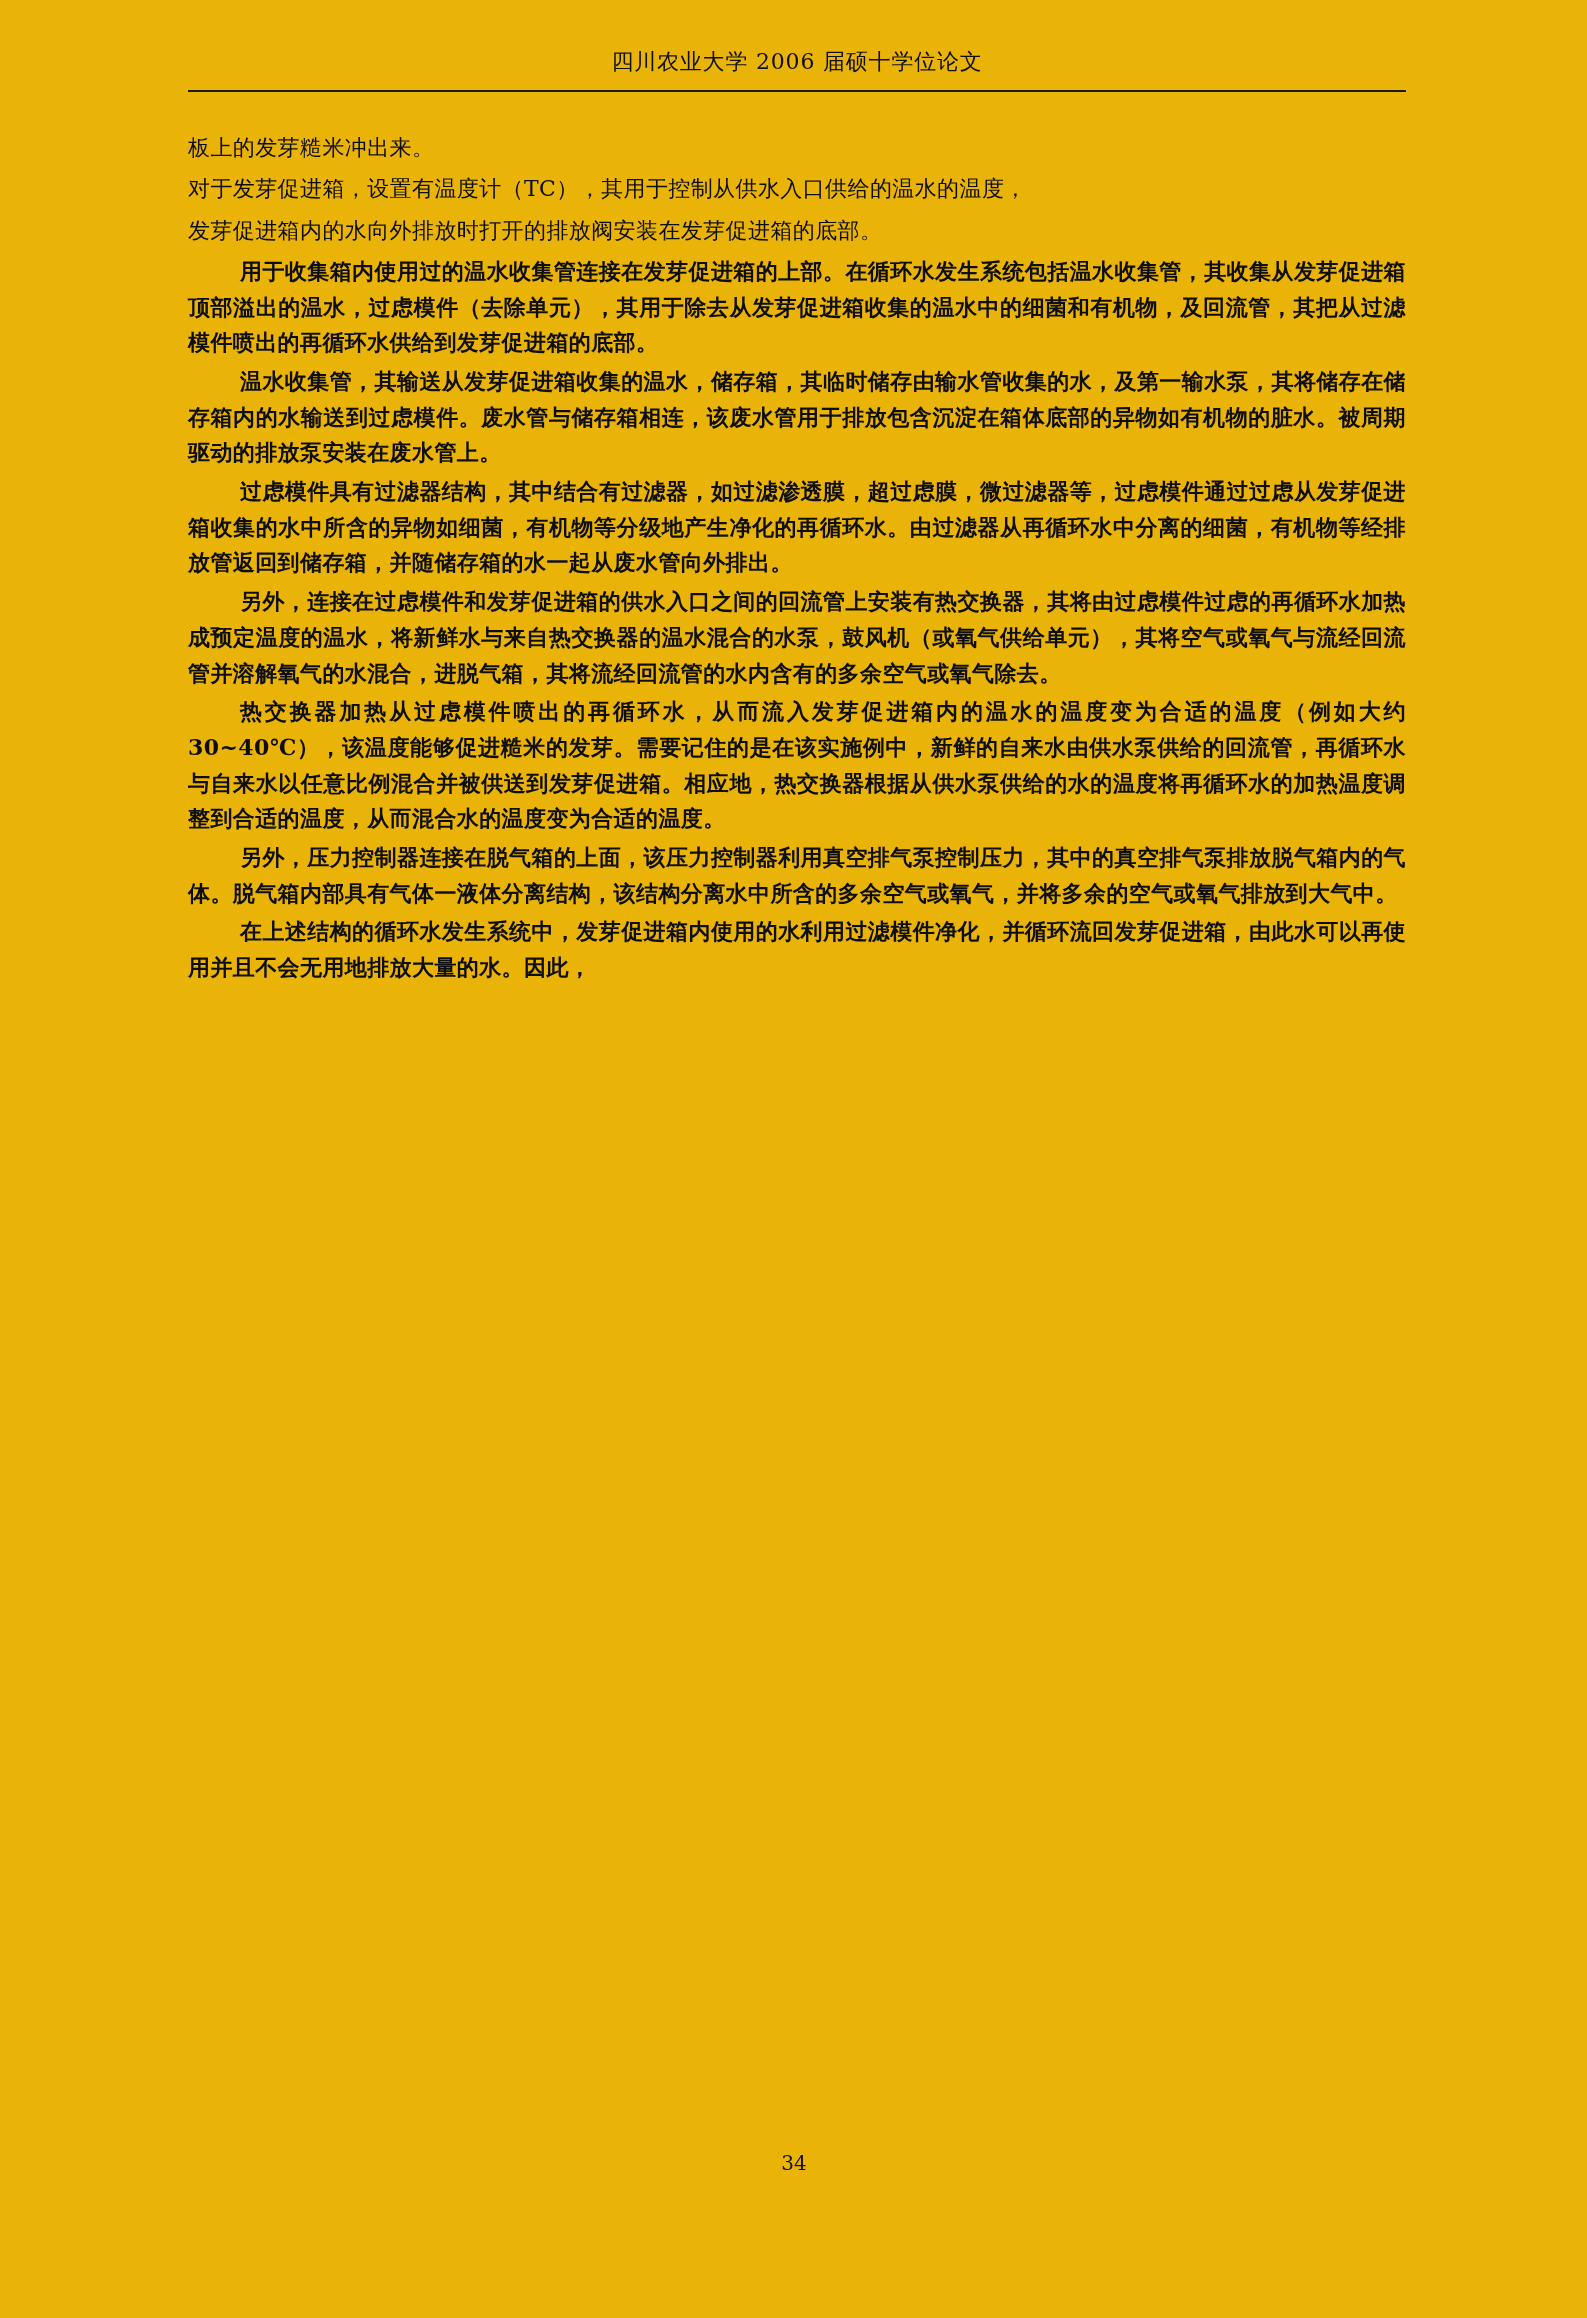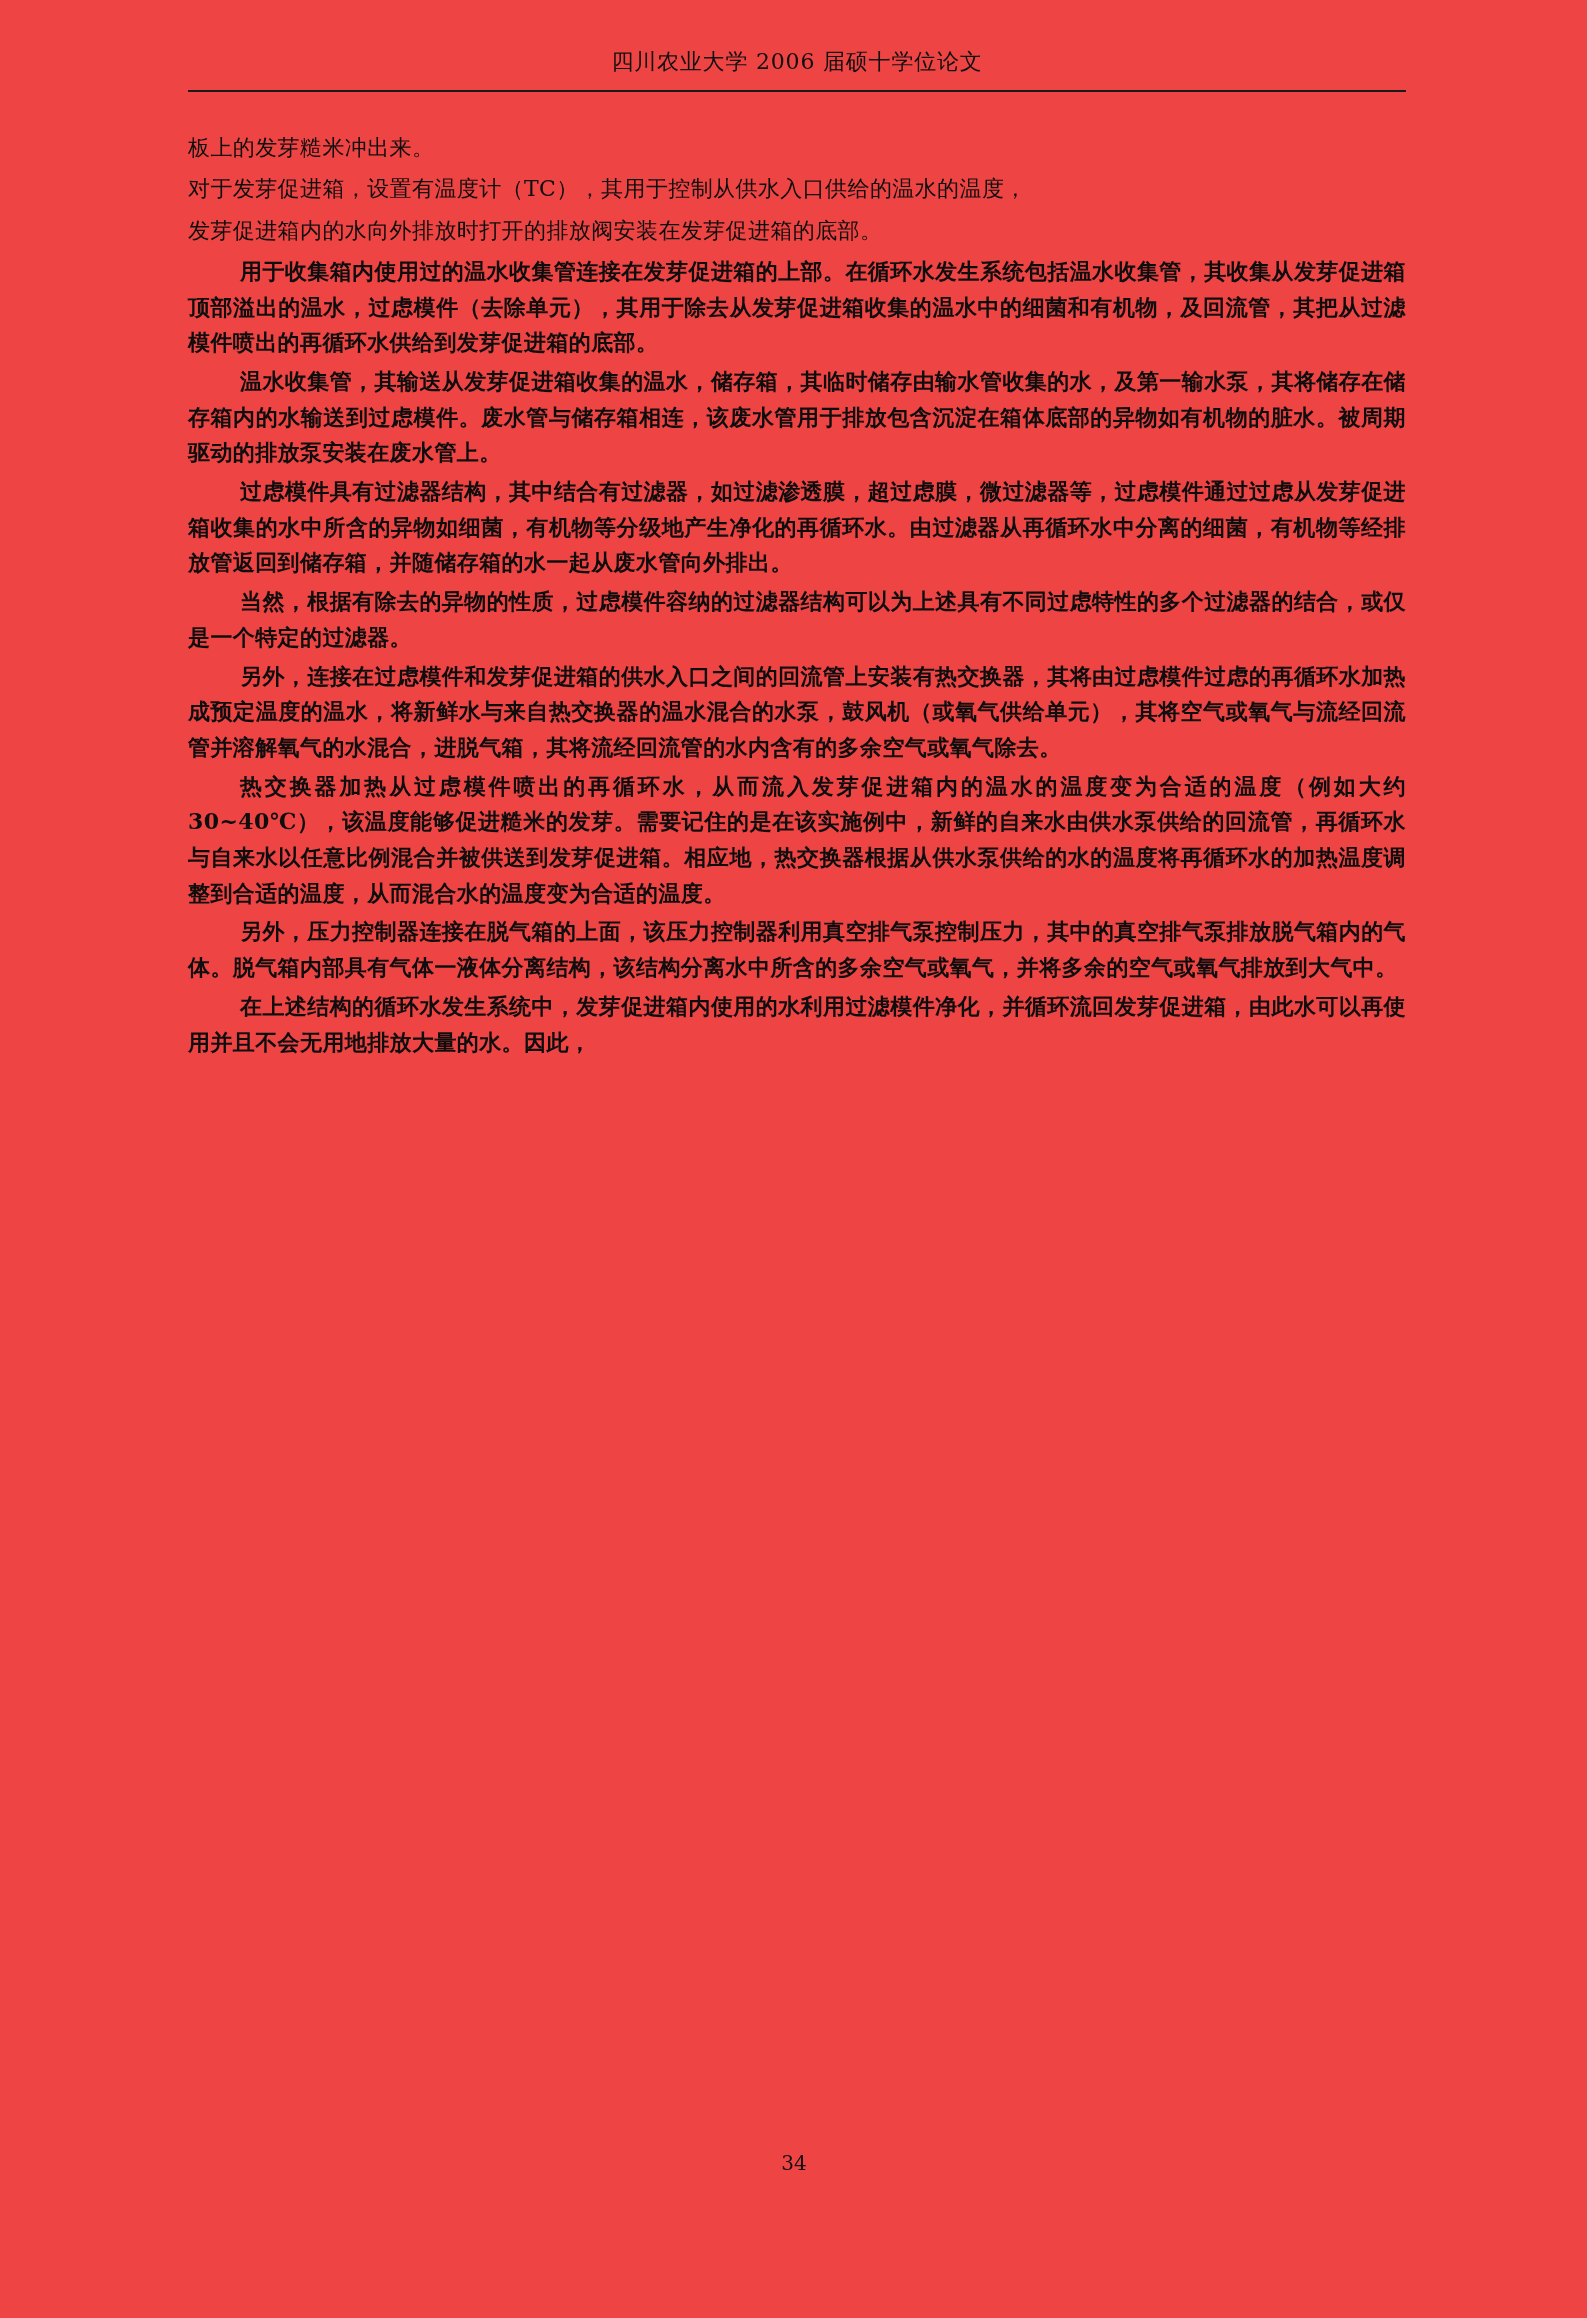--- a/index.html
+++ b/index.html
@@ -8,21 +8,21 @@
     background: #ffffff;
   }
   body {
     font-family: "DejaVu Serif", "Liberation Serif", serif;
     color: #111111;
   }
   .page {
     width: 1588px;
     height: 2319px;
     box-sizing: border-box;
-    background: #ef4444;
+    background: #eab308;
     position: relative;
     padding: 0;
     overflow: hidden;
   }
   .page-inner {
     position: absolute;
     left: 188px;
     top: 47px;
     width: 1218px;
   }
@@ -81,21 +81,20 @@
     <div class="header">四川农业大学 2006 届硕十学位论文</div>
     <div class="header-rule"></div>
 
     <div class="body-text">
       <p class="noindent">板上的发芽糙米冲出来。</p>
       <p class="noindent loose">对于发芽促进箱，设置有温度计（TC），其用于控制从供水入口供给的温水的温度，</p>
       <p class="noindent loose">发芽促进箱内的水向外排放时打开的排放阀安装在发芽促进箱的底部。</p>
       <p class="indent">用于收集箱内使用过的温水收集管连接在发芽促进箱的上部。在循环水发生系统包括温水收集管，其收集从发芽促进箱顶部溢出的温水，过虑模件（去除单元），其用于除去从发芽促进箱收集的温水中的细菌和有机物，及回流管，其把从过滤模件喷出的再循环水供给到发芽促进箱的底部。</p>
       <p class="indent">温水收集管，其输送从发芽促进箱收集的温水，储存箱，其临时储存由输水管收集的水，及第一输水泵，其将储存在储存箱内的水输送到过虑模件。废水管与储存箱相连，该废水管用于排放包含沉淀在箱体底部的异物如有机物的脏水。被周期驱动的排放泵安装在废水管上。</p>
       <p class="indent">过虑模件具有过滤器结构，其中结合有过滤器，如过滤渗透膜，超过虑膜，微过滤器等，过虑模件通过过虑从发芽促进箱收集的水中所含的异物如细菌，有机物等分级地产生净化的再循环水。由过滤器从再循环水中分离的细菌，有机物等经排放管返回到储存箱，并随储存箱的水一起从废水管向外排出。</p>
-      <p class="indent">当然，根据有除去的异物的性质，过虑模件容纳的过滤器结构可以为上述具有不同过虑特性的多个过滤器的结合，或仅是一个特定的过滤器。</p>
       <p class="indent">另外，连接在过虑模件和发芽促进箱的供水入口之间的回流管上安装有热交换器，其将由过虑模件过虑的再循环水加热成预定温度的温水，将新鲜水与来自热交换器的温水混合的水泵，鼓风机（或氧气供给单元），其将空气或氧气与流经回流管并溶解氧气的水混合，进脱气箱，其将流经回流管的水内含有的多余空气或氧气除去。</p>
       <p class="indent">热交换器加热从过虑模件喷出的再循环水，从而流入发芽促进箱内的温水的温度变为合适的温度（例如大约 30~40℃），该温度能够促进糙米的发芽。需要记住的是在该实施例中，新鲜的自来水由供水泵供给的回流管，再循环水与自来水以任意比例混合并被供送到发芽促进箱。相应地，热交换器根据从供水泵供给的水的温度将再循环水的加热温度调整到合适的温度，从而混合水的温度变为合适的温度。</p>
       <p class="indent">另外，压力控制器连接在脱气箱的上面，该压力控制器利用真空排气泵控制压力，其中的真空排气泵排放脱气箱内的气体。脱气箱内部具有气体一液体分离结构，该结构分离水中所含的多余空气或氧气，并将多余的空气或氧气排放到大气中。</p>
       <p class="indent">在上述结构的循环水发生系统中，发芽促进箱内使用的水利用过滤模件净化，并循环流回发芽促进箱，由此水可以再使用并且不会无用地排放大量的水。因此，</p>
     </div>
   </div>
 
   <div class="page-number">34</div>
 </div>
 

